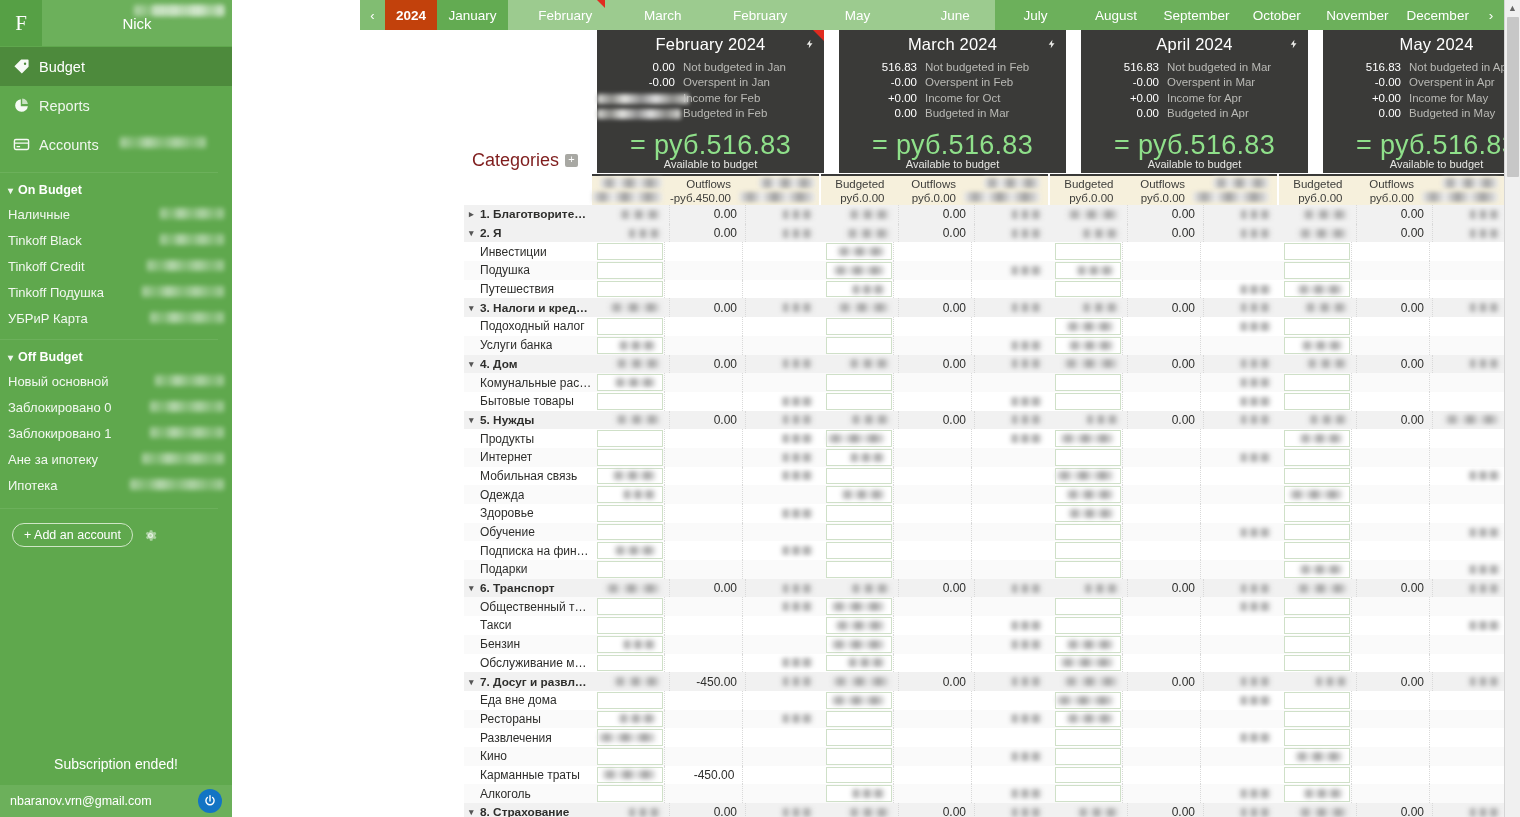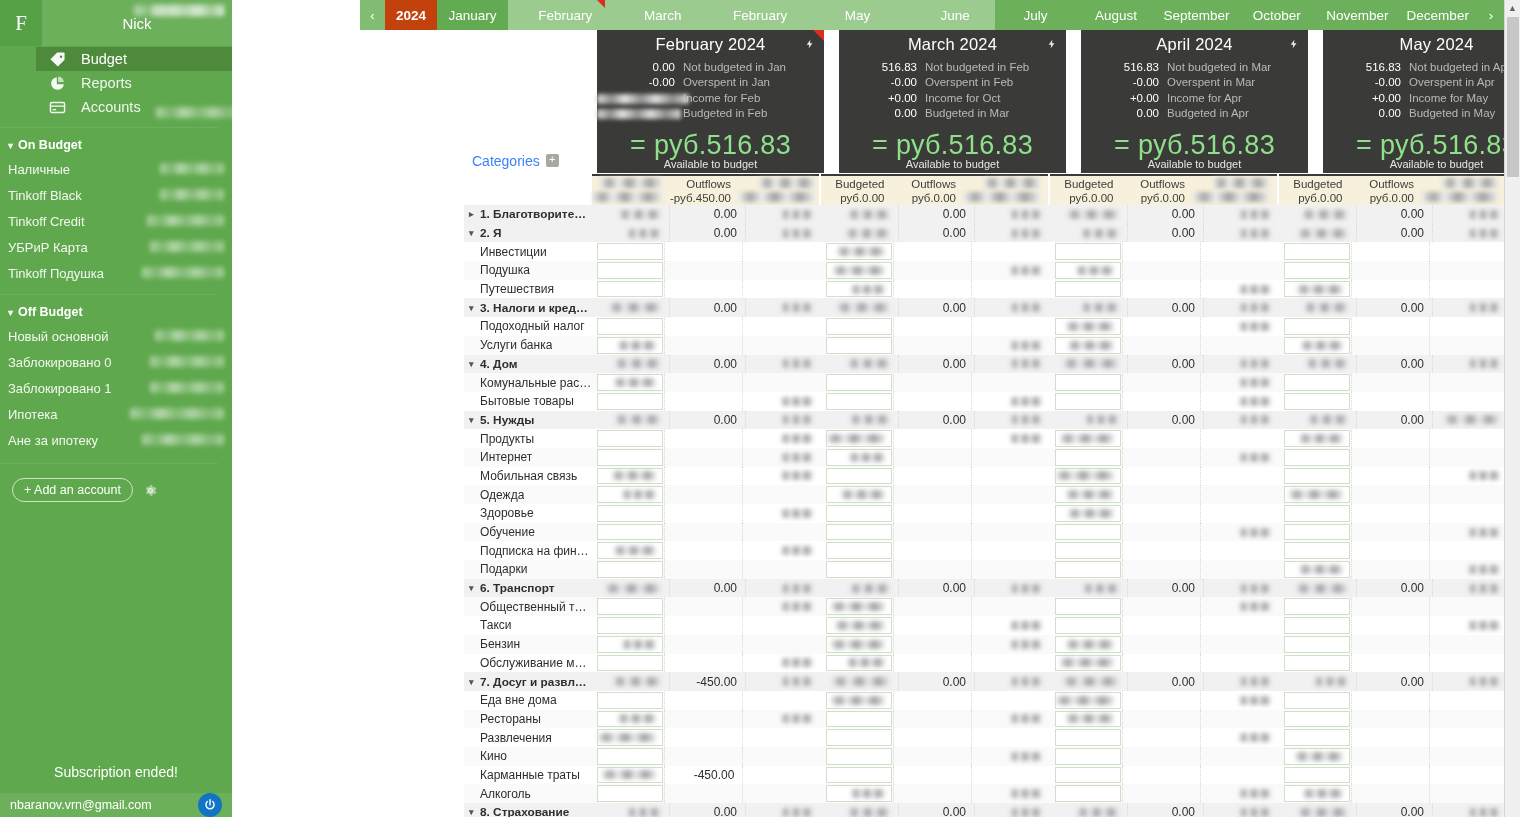--- a/index.html
+++ b/index.html
@@ -20,24 +20,23 @@
     width: 42px; display: flex; align-items: center; justify-content: center;
     color: #fff; font-size: 21px; font-weight: 400; background: #56a045;
     font-family: "Liberation Serif", serif;
   }
   .sb-budgetname {
     flex: 1; display: flex; align-items: center; justify-content: center;
     color: #fff; font-size: 15px; background: #6cb05b;
   }
   .sb-nav { padding-top: 1px; }
   .sb-nav-item {
-    height: 24px; display: flex; align-items: center; gap: 15px;
+    height: 39px; display: flex; align-items: center; gap: 9px;
     padding-left: 13px; color: #f0f7ee; font-size: 14.5px;
     position: relative;
-    margin-left: 36px;
   }
   .sb-nav-item.active { background: #4d8a3c; color: #fff; }
   .sb-ico { width: 17px; height: 17px; display: block; flex: none; opacity: .95; }
 
   .sb-divider { height: 1px; background: #6cb05b; margin: 8px 14px 0 0; }
 
   .sb-group {
     display: flex; align-items: center; height: 22px; padding-left: 8px;
     color: #fff; font-size: 12.5px; font-weight: bold; margin-top: 6px;
   }
@@ -58,21 +57,21 @@
   .sb-addbtn {
     border: 1px solid #cfe6c6; border-radius: 12px; color: #fff;
     font-size: 12.5px; padding: 4px 11px; background: transparent;
     font-family: "Liberation Sans", sans-serif;
   }
   .sb-gear { width: 15px; height: 15px; opacity: .85; }
   .sb-spacer { flex: 1; }
   .sb-subs { text-align: center; color: #fff; font-size: 14px; padding-bottom: 13px; }
   .sb-footer {
     height: 24px; background: #6cb05b; display: flex; align-items: center;
-    padding: 8px 10px; justify-content: space-between;
+    padding: 16px 10px; justify-content: space-between;
   }
   .sb-email { color: #fff; font-size: 12.5px; }
   .sb-power {
     width: 24px; height: 24px; border-radius: 50%; background: #1274c4;
     display: flex; align-items: center; justify-content: center;
   }
 
   
   #main { flex: 1; position: relative; height: 817px; background: #fff; overflow: hidden; }
 
@@ -128,21 +127,21 @@
     margin-top: 9px; font-weight: 300; letter-spacing: .3px;
   }
   .card-sub { text-align: center; font-size: 11px; color: #e6e6e3; margin-top: -3px; }
 
   
   #catspacer { position: absolute; left: 232px; top: 0; width: 128px; height: 174px; background: #fff; }
   #catheader {
     position: absolute; left: 0; bottom: 0; width: 128px; height: 27px;
     display: flex; align-items: center; padding-left: 8px; gap: 6px;
   }
-  .cathdr-label { color: #3b82f6; font-size: 14px; }
+  .cathdr-label { color: #7f1d1d; font-size: 18px; }
   .plus-btn {
     width: 13px; height: 13px; background: #a8a8a3; color: #fff;
     font-size: 11px; line-height: 11px; text-align: center; border-radius: 2px;
   }
 
   
   #colhdr {
     position: absolute; left: 360px; top: 174px; right: 8px; height: 31px;
     display: flex; gap: 2px;
   }
@@ -243,26 +242,26 @@
     </div>
     <div class="sb-acct">
       <span>Tinkoff Black</span>
       <span class="blur-pill" style="left:160px; top:7px; width:64px; height:11px;"></span>
     </div>
     <div class="sb-acct">
       <span>Tinkoff Credit</span>
       <span class="blur-pill" style="left:147px; top:7px; width:77px; height:11px;"></span>
     </div>
     <div class="sb-acct">
+      <span>Tinkoff Подушка</span>
+      <span class="blur-pill" style="left:142px; top:7px; width:82px; height:11px;"></span>
+    </div>
+    <div class="sb-acct">
       <span>УБРиР Карта</span>
       <span class="blur-pill" style="left:150px; top:7px; width:74px; height:11px;"></span>
-    </div>
-    <div class="sb-acct">
-      <span>Tinkoff Подушка</span>
-      <span class="blur-pill" style="left:142px; top:7px; width:82px; height:11px;"></span>
     </div>
 
     <div class="sb-divider"></div>
 
     <div class="sb-group">
       <span class="caret">▾</span>
       <span>Off Budget</span>
       <span class="blur-pill" style="left:134px; top:5px; width:90px; height:11px;"></span>
     </div>
     <div class="sb-acct">
@@ -271,26 +270,26 @@
     </div>
     <div class="sb-acct">
       <span>Заблокировано 0</span>
       <span class="blur-pill" style="left:150px; top:7px; width:74px; height:11px;"></span>
     </div>
     <div class="sb-acct">
       <span>Заблокировано 1</span>
       <span class="blur-pill" style="left:150px; top:7px; width:74px; height:11px;"></span>
     </div>
     <div class="sb-acct">
+      <span>Ане за ипотеку</span>
+      <span class="blur-pill" style="left:142px; top:7px; width:82px; height:11px;"></span>
+    </div>
+    <div class="sb-acct">
       <span>Ипотека</span>
       <span class="blur-pill" style="left:130px; top:7px; width:94px; height:11px;"></span>
-    </div>
-    <div class="sb-acct">
-      <span>Ане за ипотеку</span>
-      <span class="blur-pill" style="left:142px; top:7px; width:82px; height:11px;"></span>
     </div>
 
     <div class="sb-divider" style="margin-top:10px;"></div>
 
     <div class="sb-addrow">
       <button class="sb-addbtn">+ Add an account</button>
       <svg class="sb-gear" viewBox="0 0 24 24" fill="#fff">
         <path d="M12 8a4 4 0 1 0 0 8 4 4 0 0 0 0-8Zm0 6a2 2 0 1 1 0-4 2 2 0 0 1 0 4Z"></path>
         <path d="M19.4 13a7.6 7.6 0 0 0 0-2l2-1.5-2-3.4-2.4 1a7.6 7.6 0 0 0-1.7-1l-.4-2.6h-4l-.4 2.6c-.6.2-1.2.6-1.7 1l-2.4-1-2 3.4L6.6 11a7.6 7.6 0 0 0 0 2l-2 1.5 2 3.4 2.4-1c.5.4 1.1.8 1.7 1l.4 2.6h4l.4-2.6c.6-.2 1.2-.6 1.7-1l2.4 1 2-3.4L19.4 13Z" opacity=".55"></path>
       </svg>

